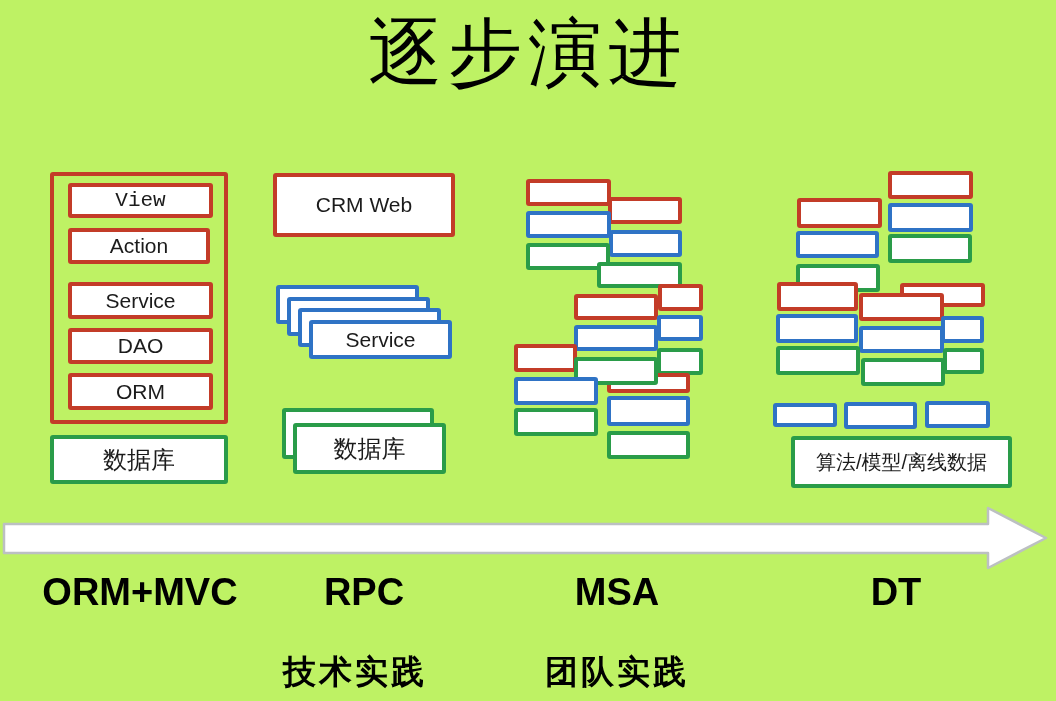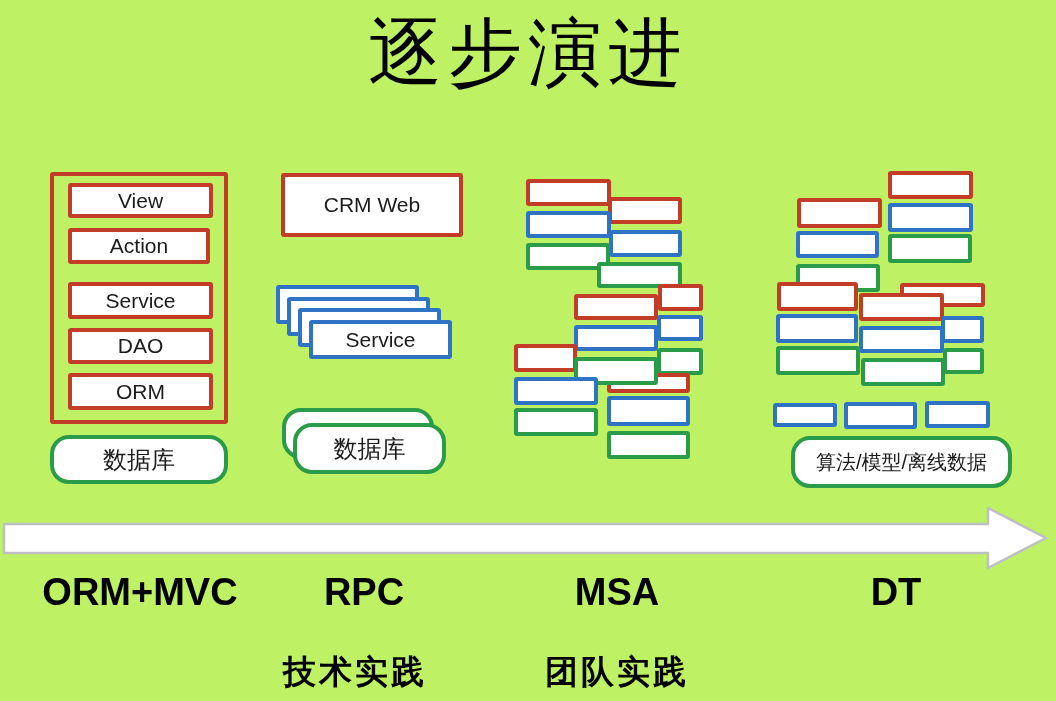--- a/index.html
+++ b/index.html
@@ -13,21 +13,21 @@
     font-size:74px;font-weight:400;letter-spacing:6px;white-space:nowrap;color:#000;
   }
   .box{
     position:absolute;background:#fff;border:4px solid #c33c28;border-radius:3px;
     box-sizing:border-box;display:flex;align-items:center;justify-content:center;
   }
   .box .lbl{font-size:21px;color:#1b1b1b;white-space:nowrap;}
   .box .lbl-cn{font-size:24px;color:#1b1b1b;white-space:nowrap;}
   .red{border-color:#c33c28;}
   .blue{border-color:#2f73c5;}
-  .green{border-color:#2a9c49;border-radius:19px;}
+  .green{border-color:#2a9c49;}
   .outer-frame{background:transparent;}
   .stage-label{
     position:absolute;top:571px;transform:translateX(-50%);
     font-size:38px;font-weight:700;white-space:nowrap;color:#000;
   }
   .stage-sub{
     position:absolute;top:650px;transform:translateX(-50%);
     font-size:33px;font-weight:700;letter-spacing:3px;white-space:nowrap;color:#000;
   }
   .offline-box .lbl-cn{font-size:20px;}
@@ -35,42 +35,42 @@
 </style>
 </head>
 <body>
 
 <div id="canvas">
 
   <div class="title">逐步演进</div>
 
   <div>
     <div class="box red outer-frame" style="left:50px;top:172px;width:178px;height:252px;"></div>
-    <div class="box red" style="left:68px;top:183px;width:145px;height:35px;">
+    <div class="box red" style="left:68px;top:183px;width:145px;height:35px;font-family:Liberation Mono, monospace;">
       <span class="lbl">View</span>
     </div>
     <div class="box red" style="left:68px;top:228px;width:142px;height:36px;">
       <span class="lbl">Action</span>
     </div>
     <div class="box red" style="left:68px;top:282px;width:145px;height:37px;">
       <span class="lbl">Service</span>
     </div>
     <div class="box red" style="left:68px;top:328px;width:145px;height:36px;">
       <span class="lbl">DAO</span>
     </div>
     <div class="box red" style="left:68px;top:373px;width:145px;height:37px;">
       <span class="lbl">ORM</span>
     </div>
     <div class="box green" style="left:50px;top:435px;width:178px;height:49px;">
       <span class="lbl-cn">数据库</span>
     </div>
   </div>
 
   <div>
-    <div class="box red" style="left:281px;top:173px;width:182px;height:64px;">
+    <div class="box red" style="left:273px;top:173px;width:182px;height:64px;">
       <span class="lbl">CRM Web</span>
     </div>
     <div class="box blue" style="left:276px;top:285px;width:143px;height:39px;"></div>
     <div class="box blue" style="left:287px;top:297px;width:143px;height:39px;"></div>
     <div class="box blue" style="left:298px;top:308px;width:143px;height:39px;"></div>
     <div class="box blue" style="left:309px;top:320px;width:143px;height:39px;">
       <span class="lbl">Service</span>
     </div>
     <div class="box green" style="left:282px;top:408px;width:152px;height:51px;"></div>
     <div class="box green" style="left:293px;top:423px;width:153px;height:51px;">

